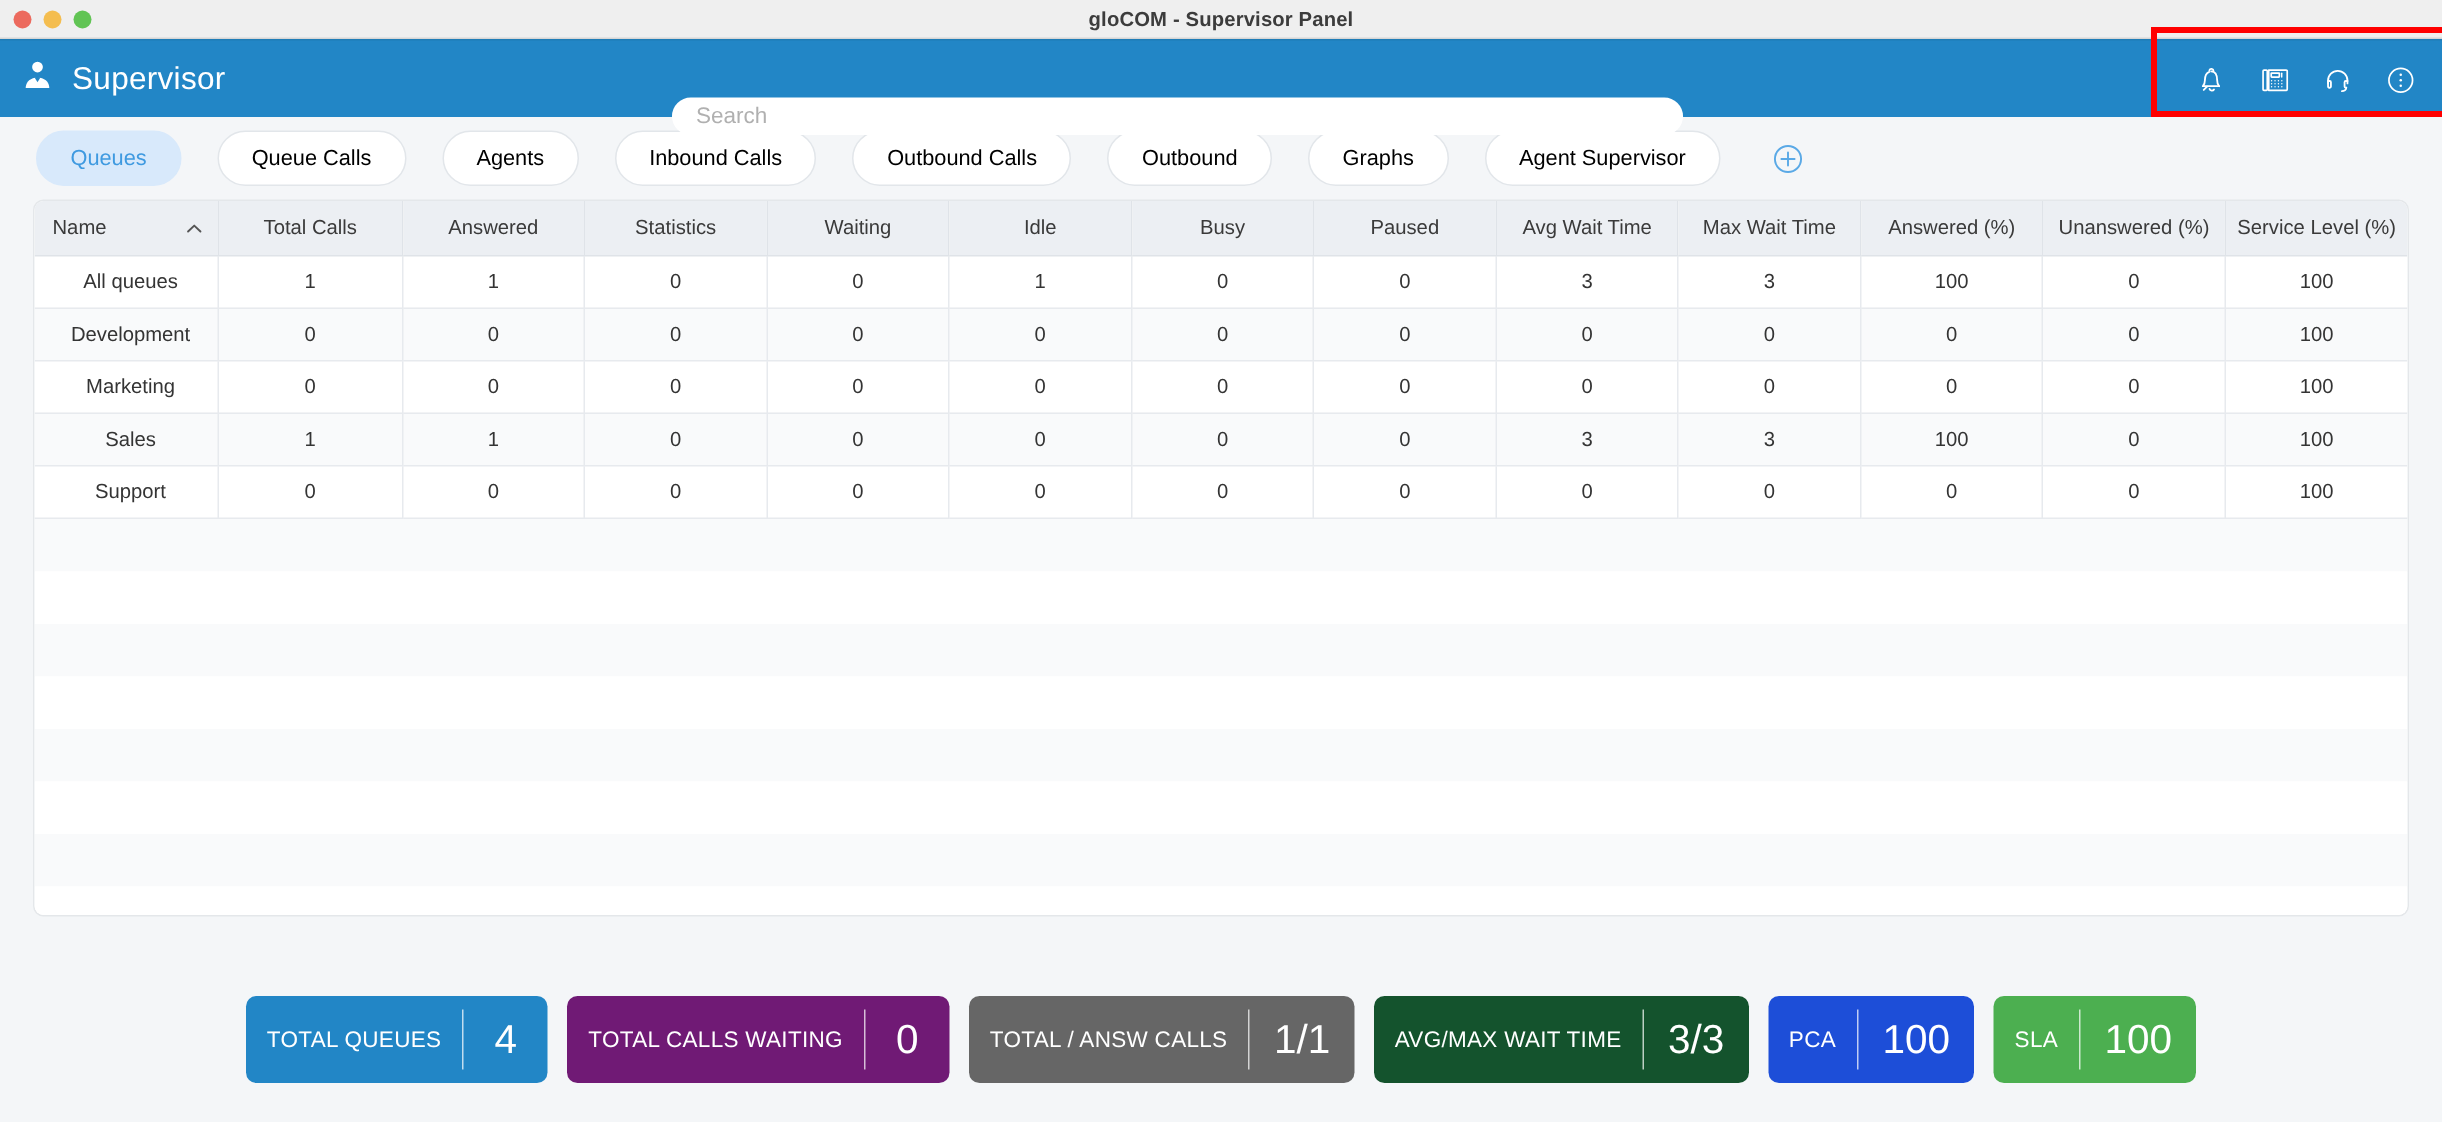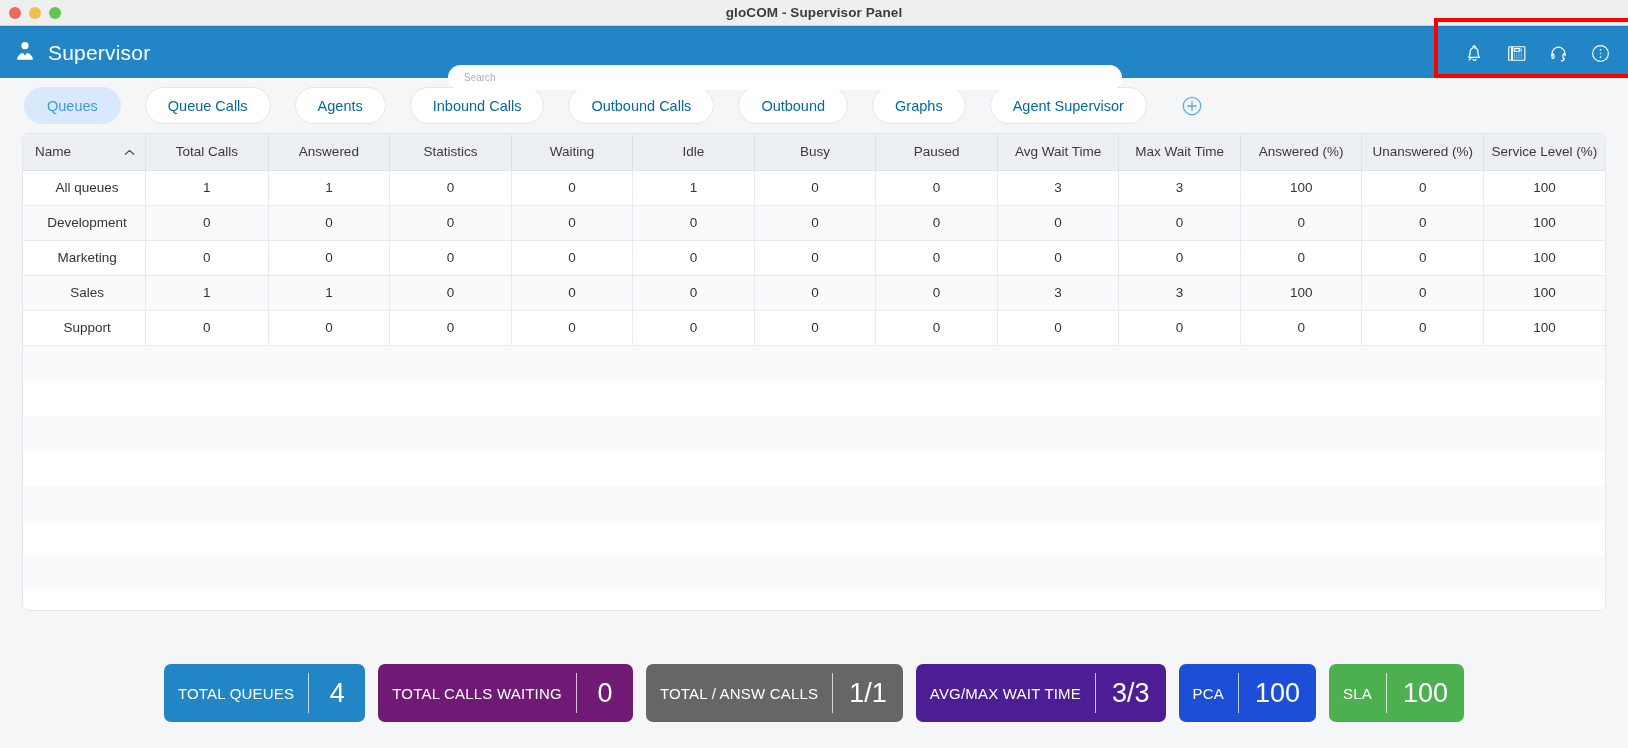--- a/index.html
+++ b/index.html
@@ -66,21 +66,21 @@
     top: 38px;
     width: 674px;
   }
   .search-input {
     width: 100%;
     height: 25px;
     border: none;
     border-radius: 13px;
     background: #ffffff;
     padding: 0 16px;
-    font-size: 10px;
+    font-size: 15px;
     font-family: "Liberation Sans", sans-serif;
     color: #333;
     outline: none;
   }
   .search-input::placeholder { color: #b0b0b0; }
 
   .header-actions {
     position: absolute;
     right: 0px; top: 0;
     height: 52px;
@@ -115,21 +115,21 @@
     display: flex;
     align-items: center;
     padding-left: 24px;
     gap: 20px;
   }
   .tab {
     height: 37px;
     border: 1px solid #e2e6ea;
     border-radius: 19px;
     background: #ffffff;
-    color: #0369a1;
+    color: #000000;
     font-size: 14.5px;
     display: flex; align-items: center; justify-content: center;
     padding: 0 22px;
     cursor: pointer;
     white-space: nowrap;
     margin-right: 4px;
   }
   .tab.active {
     background: #d8e9fb;
     border-color: #d8e9fb;
@@ -496,21 +496,21 @@
     <div class="divider"></div>
     <div class="val">0</div>
   </div>
 
   <div class="stat" style="background:#666666">
     <div class="lbl">TOTAL / ANSW CALLS</div>
     <div class="divider"></div>
     <div class="val">1/1</div>
   </div>
 
-  <div class="stat" style="background:#4c1d95">
+  <div class="stat" style="background:#14532d">
     <div class="lbl">AVG/MAX WAIT TIME</div>
     <div class="divider"></div>
     <div class="val">3/3</div>
   </div>
 
   <div class="stat" style="background:#1d4ed8">
     <div class="lbl">PCA</div>
     <div class="divider"></div>
     <div class="val">100</div>
   </div>

